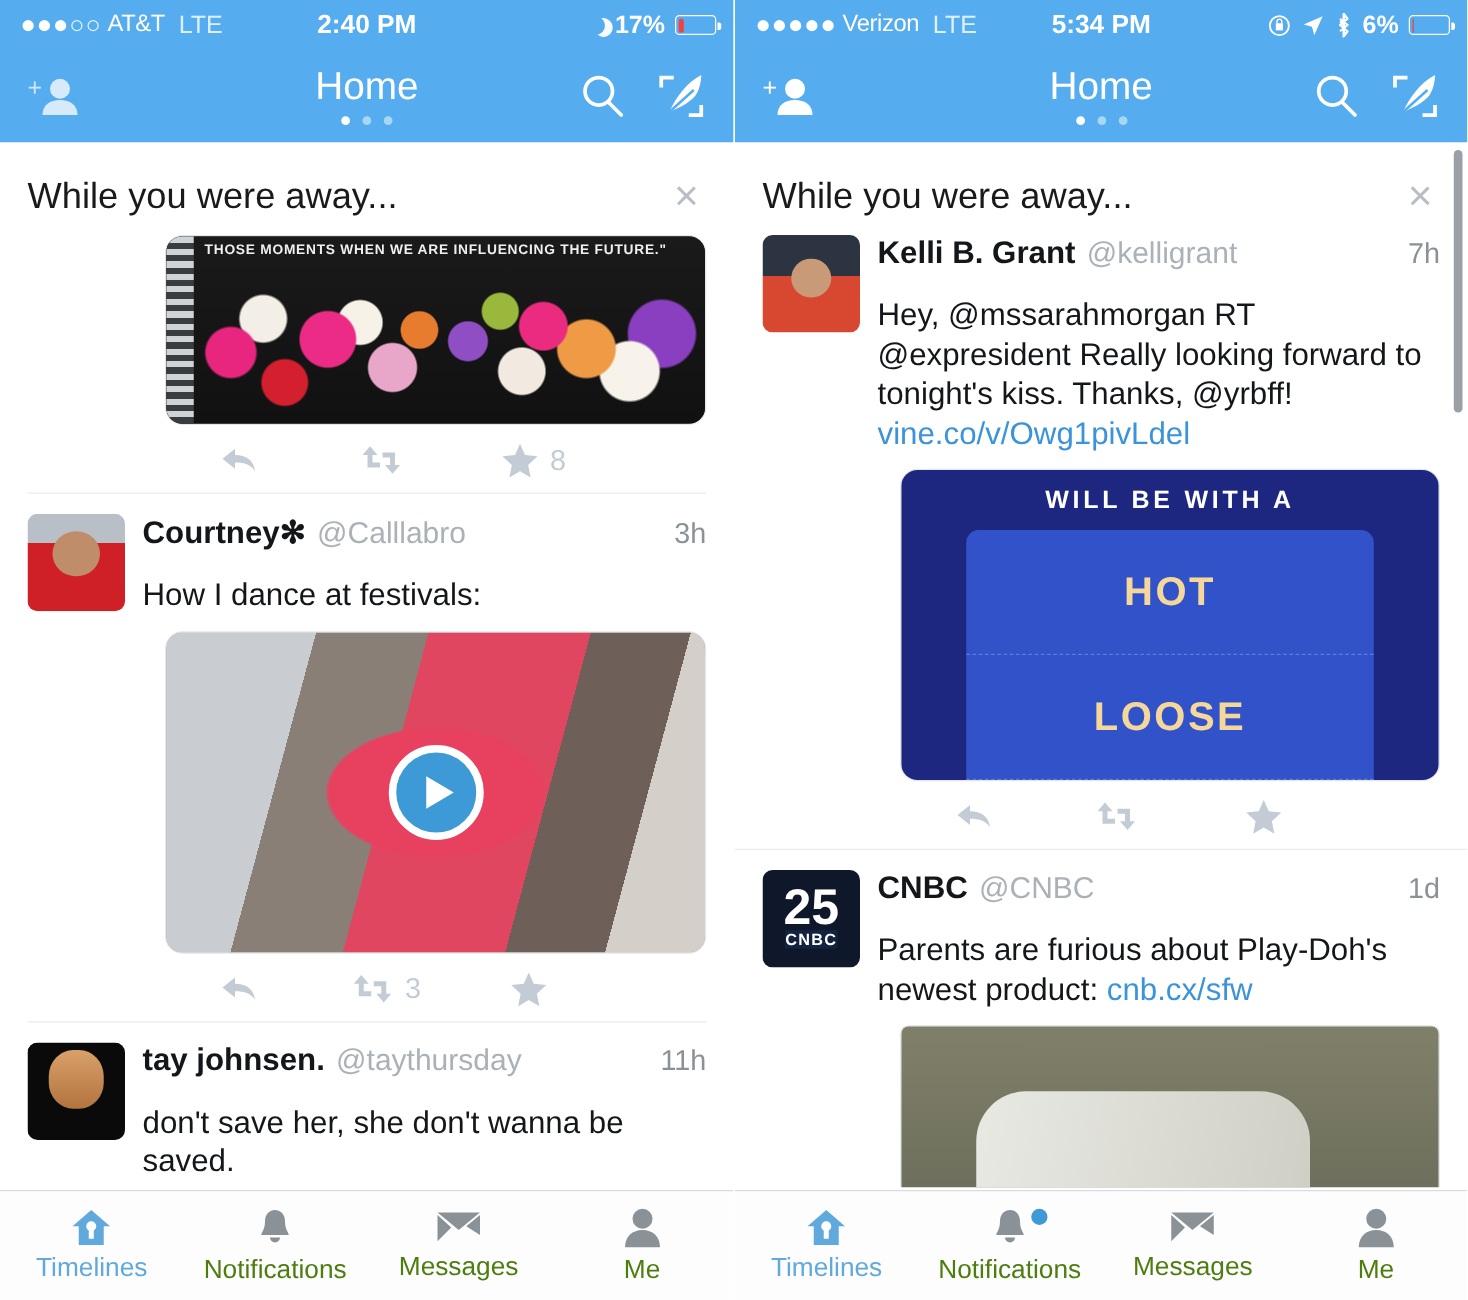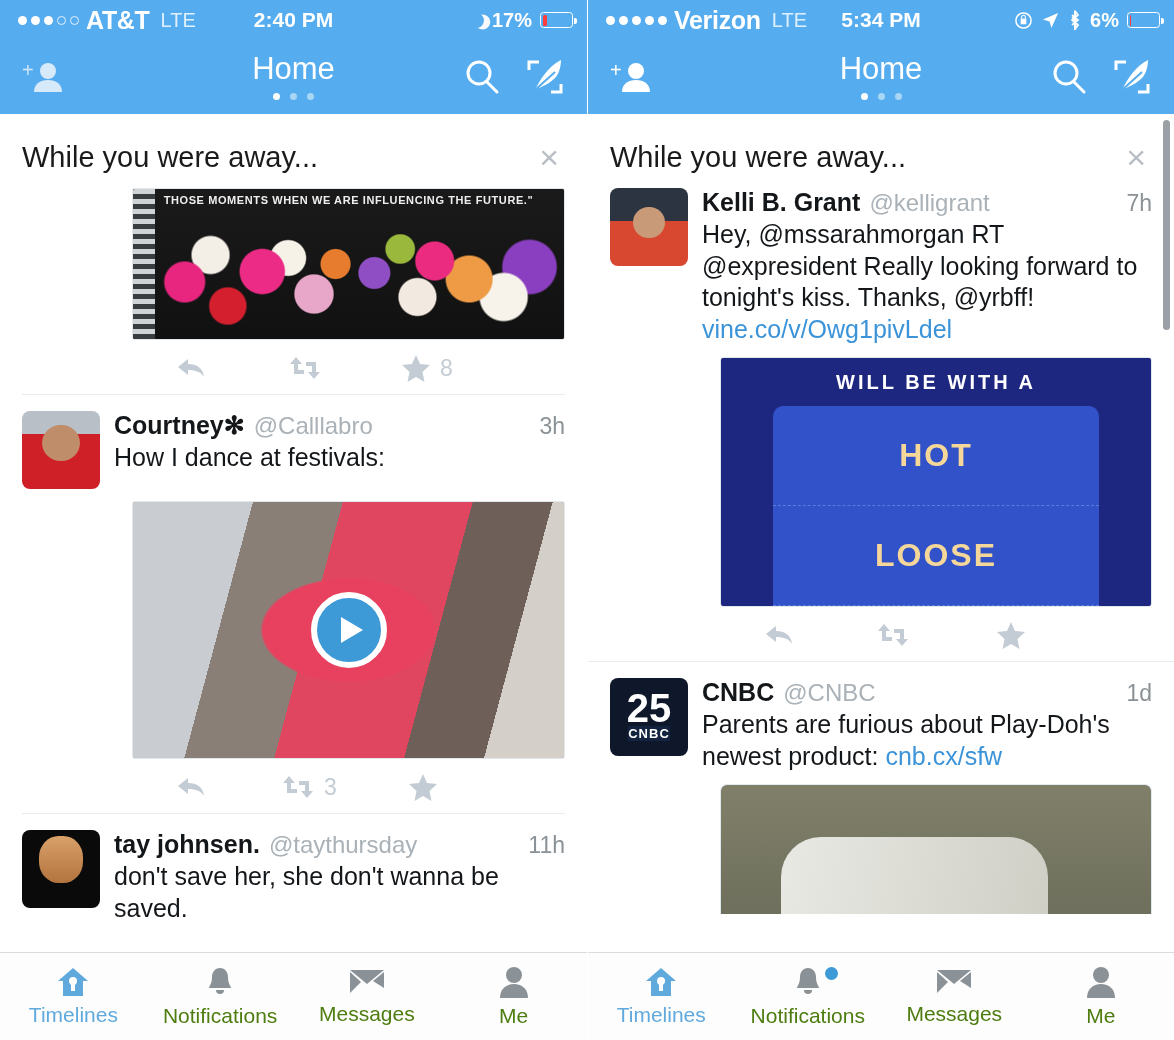--- a/index.html
+++ b/index.html
@@ -12,21 +12,21 @@
   .phone.right { border-left:1px solid #ffffff; }
 
   
   .statusbar { height:40px; background:#55acee; color:#fff;
     display:flex; align-items:center; padding:0 14px 0 18px;
     font-size:21px; font-weight:bold; position:relative; flex:0 0 40px; }
   .sb-left { display:flex; align-items:center; gap:7px; }
   .dots { display:flex; align-items:center; gap:4px; }
   .dot { width:9px; height:9px; border-radius:50%; background:#fff; }
   .dot.hollow { background:transparent; border:1.5px solid #e6f2fb; }
-  .carrier { font-size:25px; font-weight:bold; letter-spacing:-0.3px; }
+  .carrier { font-size:19px; font-weight:normal; letter-spacing:-0.3px; }
   .lte { font-size:20px; font-weight:400; color:#dff0fd; margin-left:4px;}
   .sb-center { position:absolute; left:0; right:0; text-align:center;
     font-size:21px; font-weight:bold; pointer-events:none; }
   .sb-right { margin-left:auto; display:flex; align-items:center; gap:8px;
     font-size:20px; font-weight:bold; }
   .battery { width:33px; height:16px; border:1.6px solid #fff; border-radius:3.5px;
     position:relative; display:flex; align-items:center; padding:1.5px; }
   .battery:after { content:""; position:absolute; right:-4.5px; top:5px;
     width:3px; height:6px; background:#fff; border-radius:0 2px 2px 0; }
   .battery .fill { height:100%; background:#fc3d39; border-radius:1.5px; }
@@ -56,24 +56,24 @@
   .tweet { padding:0 22px; }
   .tweet-row { display:flex; gap:14px; }
   .avatar { width:78px; height:78px; border-radius:8px; flex:0 0 78px;
     overflow:hidden; position:relative; }
   .tweet-body { flex:1; min-width:0; }
   .tweet-head { display:flex; align-items:baseline; gap:9px; }
   .name { font-size:25px; font-weight:bold; color:#14171a; white-space:nowrap;}
   .handle { font-size:24px; color:#aab2b8; }
   .time { margin-left:auto; font-size:23px; color:#8a9297; }
   .tweet-text { font-size:25px; color:#14171a; line-height:1.26;
-    margin-top:2px; word-wrap:break-word; }
+    margin-top:20px; word-wrap:break-word; }
   .tweet-text .link { color:#3b94d9; }
 
-  .media { margin:12px 0 0 0; border:1px solid #e1e8ed; border-radius:3px;
+  .media { margin:12px 0 0 0; border:1px solid #e1e8ed; border-radius:14px;
     overflow:hidden; position:relative; }
 
   .actions { display:flex; align-items:center; gap:0; padding:14px 0 12px 0; }
   .action { display:flex; align-items:center; gap:9px; color:#c3ccd4;
     font-size:23px; }
   .sep { border-top:1px solid #e6ecf0; margin:0 22px; }
   .sep.full { margin:0; }
 
   
   .playbtn { position:absolute; left:50%; top:50%; transform:translate(-50%,-50%);

